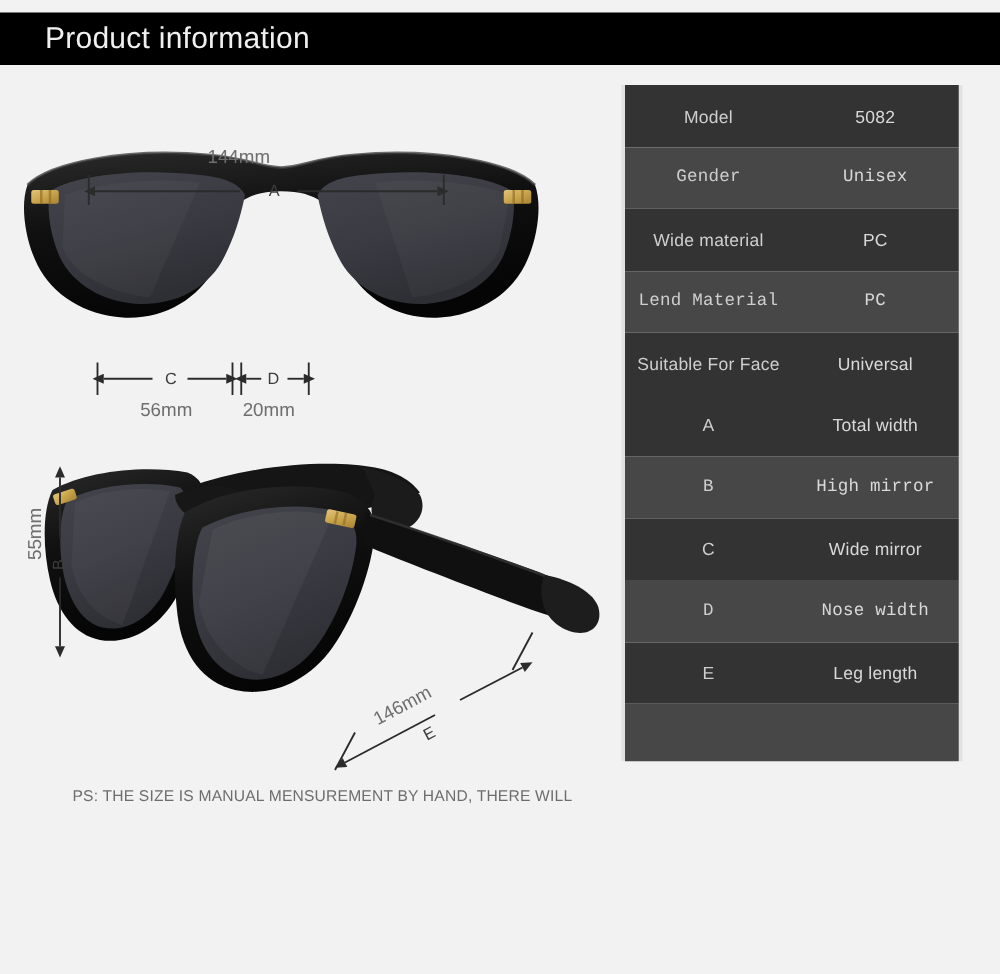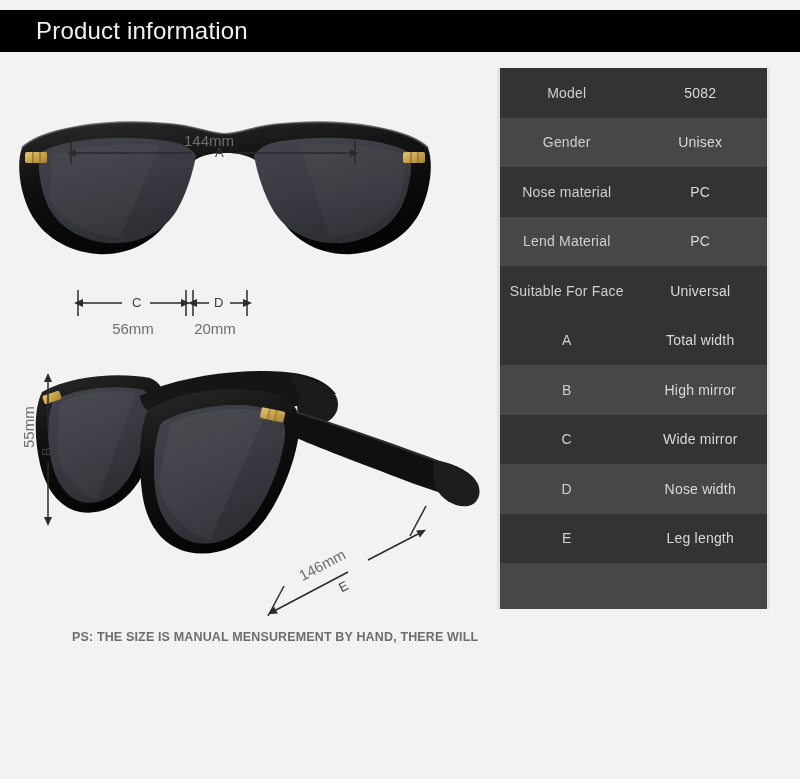--- a/index.html
+++ b/index.html
@@ -63,48 +63,47 @@
     left: 0;
     top: 0;
     width: 480px;
     height: 620px;
     overflow: visible;
   }
 
   
   .footnote {
     position: absolute;
-    left: 72px;
+    left: 58px;
     top: 628px;
     width: 410px;
     color: #6d6d6d;
     font-size: 12.5px;
     line-height: 18px;
     letter-spacing: 0.15px;
-    font-weight: bold;
   }
   .footnote div { white-space: nowrap; }
 
   
   .spec-table {
     position: absolute;
     left: 497px;
     top: 68px;
     width: 273px;
     border-left: 3px solid #e2e2e2;
     border-right: 3px solid #e2e2e2;
     box-sizing: border-box;
   }
   .spec-row {
     display: flex;
     height: 49.5px;
     align-items: center;
   }
   .spec-row.odd  { background: #333333; }
-  .spec-row.even { background: #474747; }
+  .spec-row.even { background: #474747; font-family: Liberation Mono, monospace; }
   .spec-cell {
     flex: 1 1 50%;
     text-align: center;
     color: #cfcfcf;
     font-size: 14px;
     letter-spacing: 0.2px;
   }
   .spec-cell.value { color: #d9d9d9; }
   .spec-row.blank { height: 46px; }
 </style>
@@ -268,21 +267,21 @@
     </g>
 
     <g stroke="#2b2b2b" stroke-width="1.5">
       <line x1="268" y1="564" x2="284" y2="534"></line>
       <line x1="410" y1="484" x2="426" y2="454"></line>
       <line x1="276" y1="558" x2="348" y2="520" marker-start="url(#arrL)"></line>
       <line x1="368" y1="508" x2="418" y2="482" marker-end="url(#arrR)"></line>
     </g>
   </svg>
 
-  <div class="dim-text" style="left:191px; top:80px; transform:translateX(-50%);margin-left:18px;">144mm</div>
+  <div class="dim-text" style="left:191px; top:65px; transform:translateX(-50%);">144mm</div>
   <div class="dim-letter" style="left:215px; top:93px;">A</div>
 
   <div class="dim-text" style="left:133px; top:268px; transform:translateX(-50%);">56mm</div>
   <div class="dim-letter" style="left:132px; top:243px;">C</div>
 
   <div class="dim-text" style="left:215px; top:268px; transform:translateX(-50%);">20mm</div>
   <div class="dim-letter" style="left:214px; top:243px;">D</div>
 
   <div class="dim-text" style="left:20px; top:396px; transform:rotate(-90deg); transform-origin:left top;">55mm</div>
   <div class="dim-letter" style="left:39px; top:404px; transform:rotate(-90deg); transform-origin:left top;">B</div>
@@ -298,21 +297,21 @@
 <div class="spec-table">
   <div class="spec-row odd">
     <div class="spec-cell label">Model</div>
     <div class="spec-cell value">5082</div>
   </div>
   <div class="spec-row even">
     <div class="spec-cell label">Gender</div>
     <div class="spec-cell value">Unisex</div>
   </div>
   <div class="spec-row odd">
-    <div class="spec-cell label">Nose material</div>
+    <div class="spec-cell label">Wide material</div>
     <div class="spec-cell value">PC</div>
   </div>
   <div class="spec-row even">
     <div class="spec-cell label">Lend Material</div>
     <div class="spec-cell value">PC</div>
   </div>
   <div class="spec-row odd">
     <div class="spec-cell label">Suitable For Face</div>
     <div class="spec-cell value">Universal</div>
   </div>

